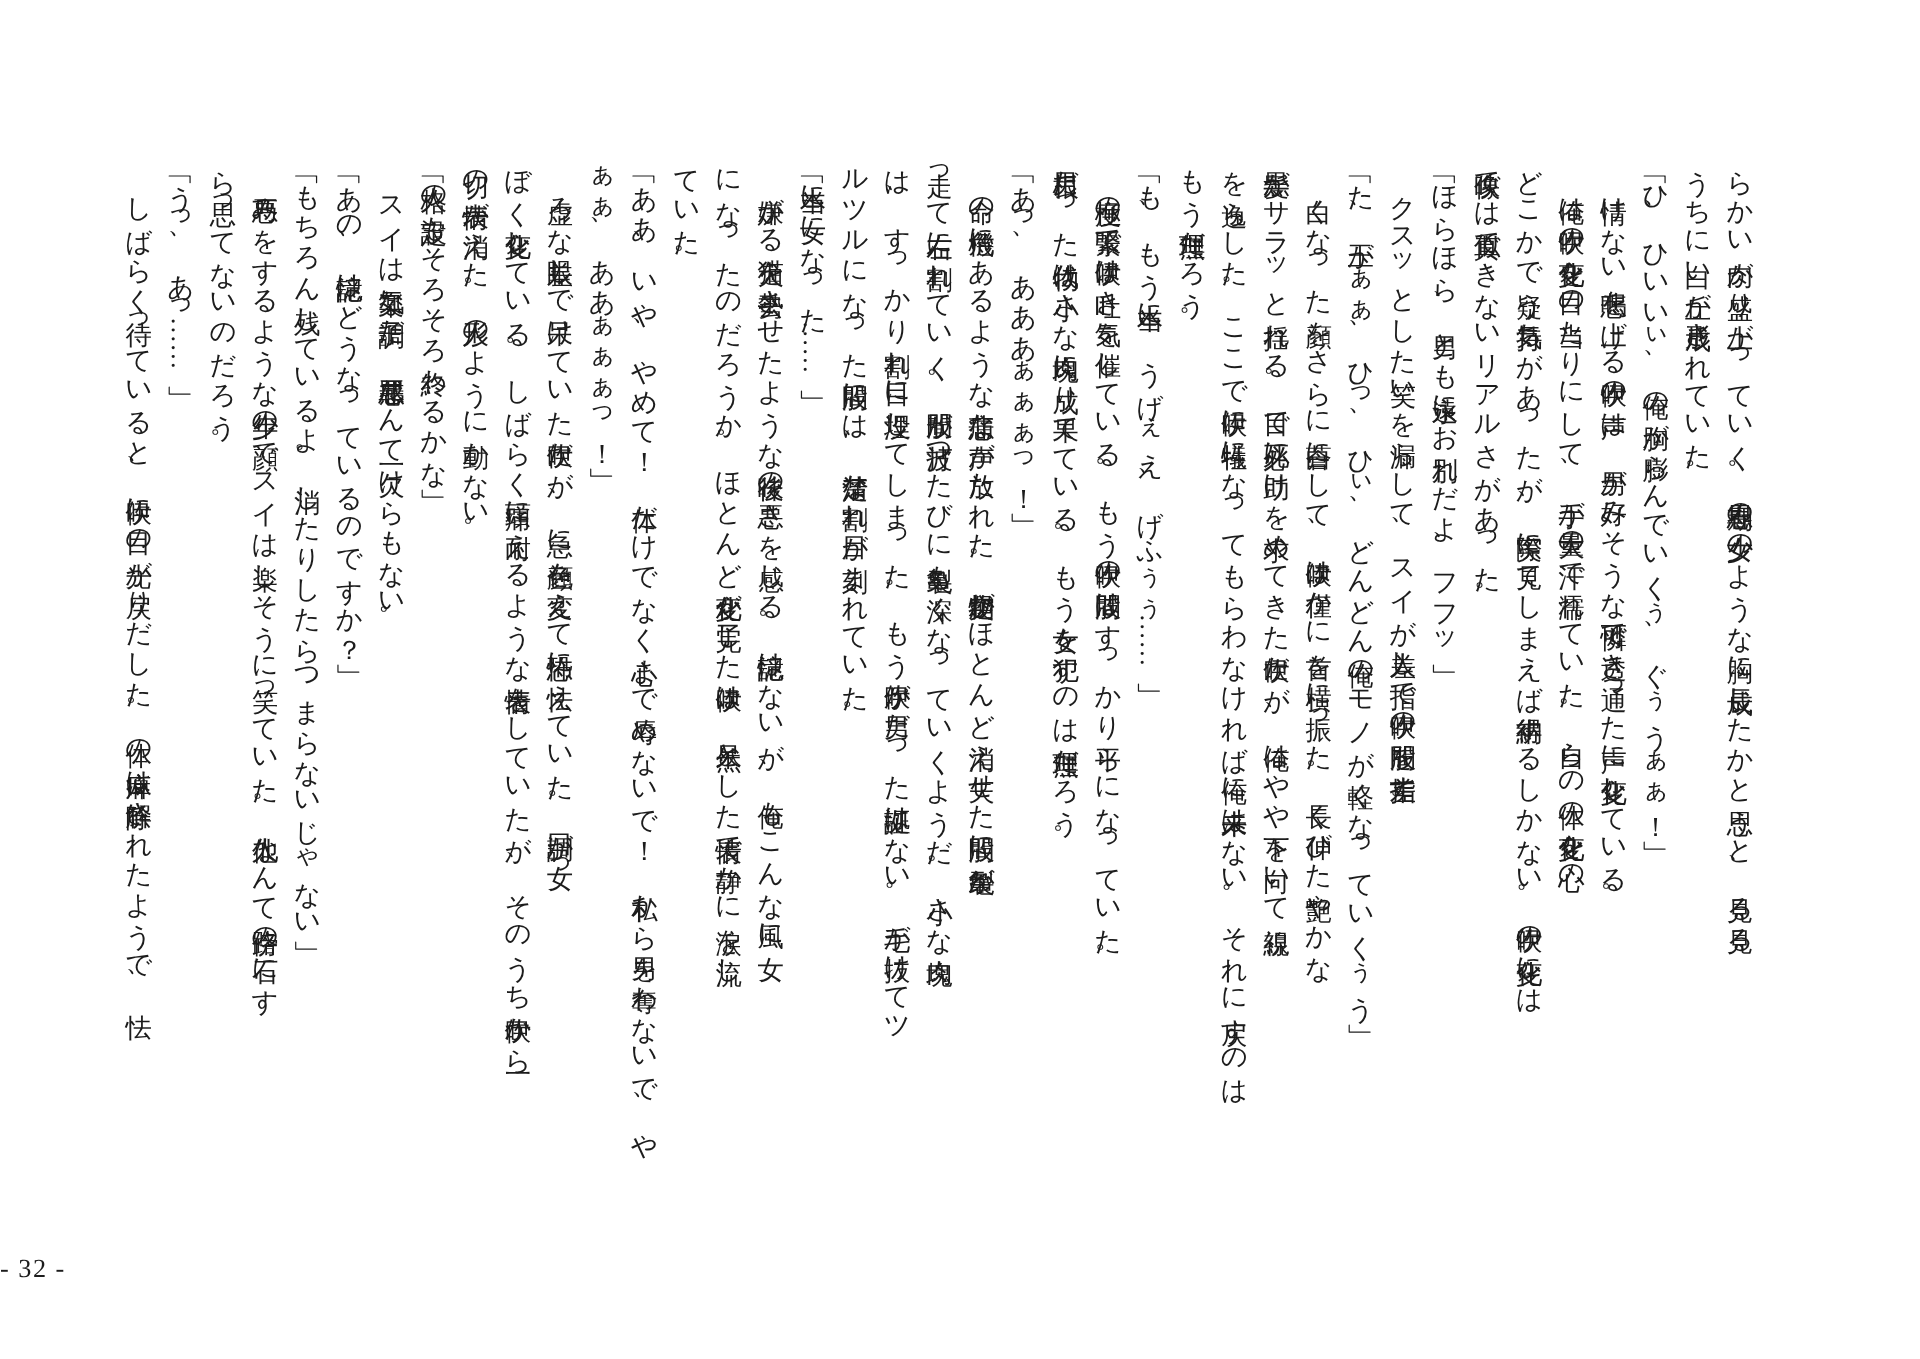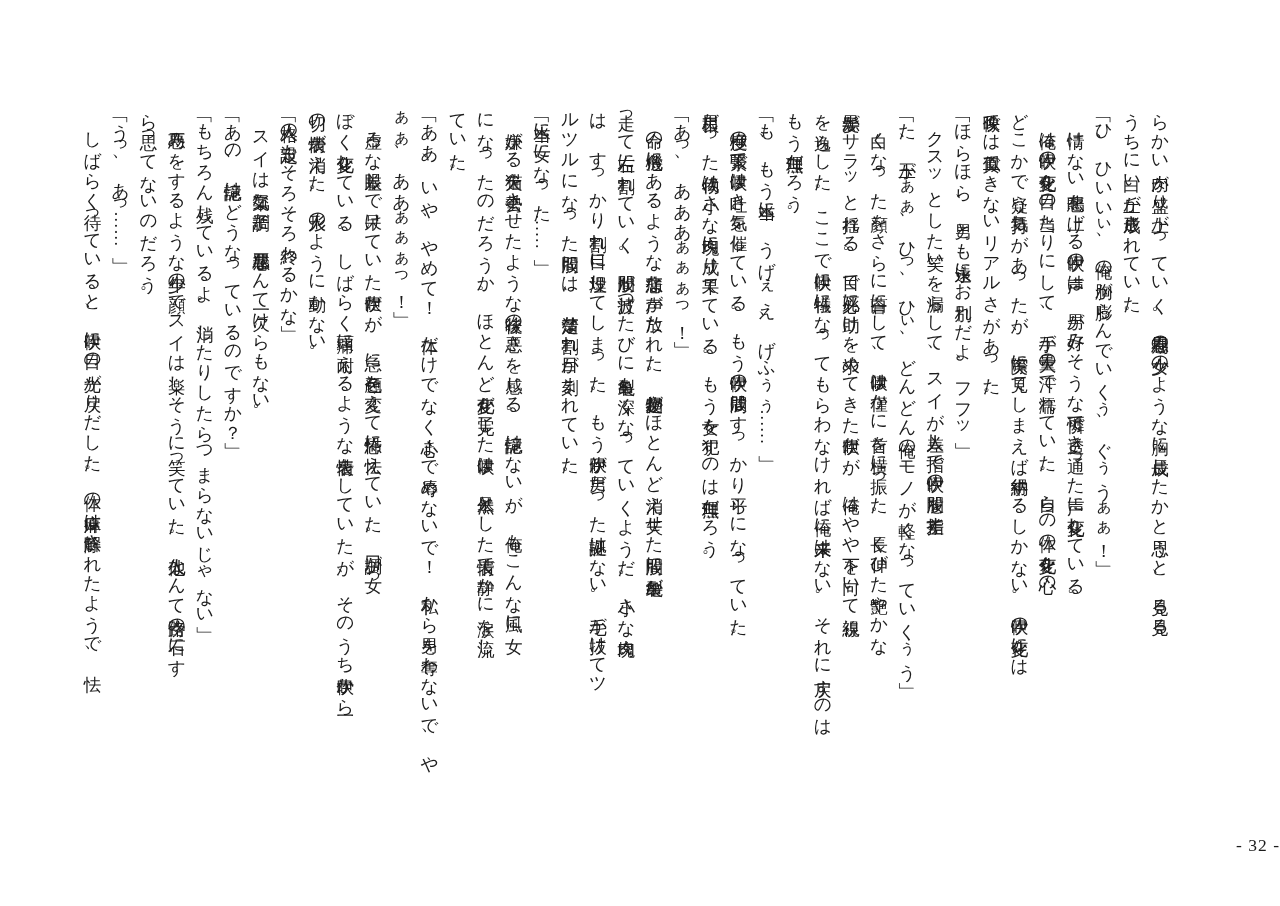--- a/index.html
+++ b/index.html
@@ -33,21 +33,21 @@
     padding: 0;
   }
   .indent-para  { text-indent: 1em; }
   .indent-quote { text-indent: 0.55em; }
   .indent-none  { text-indent: 0; }
   .page-number {
     position: absolute;
     left: 0;
     right: 0;
     bottom: 50px;
-    text-align: right;
+    text-align: left;
     font-size: 17.5px;
     letter-spacing: 1px;
     color: #1c1c1c;
   }
 </style>
 </head>
 <body>
 
 <div class="page">
   <main class="text-block">

